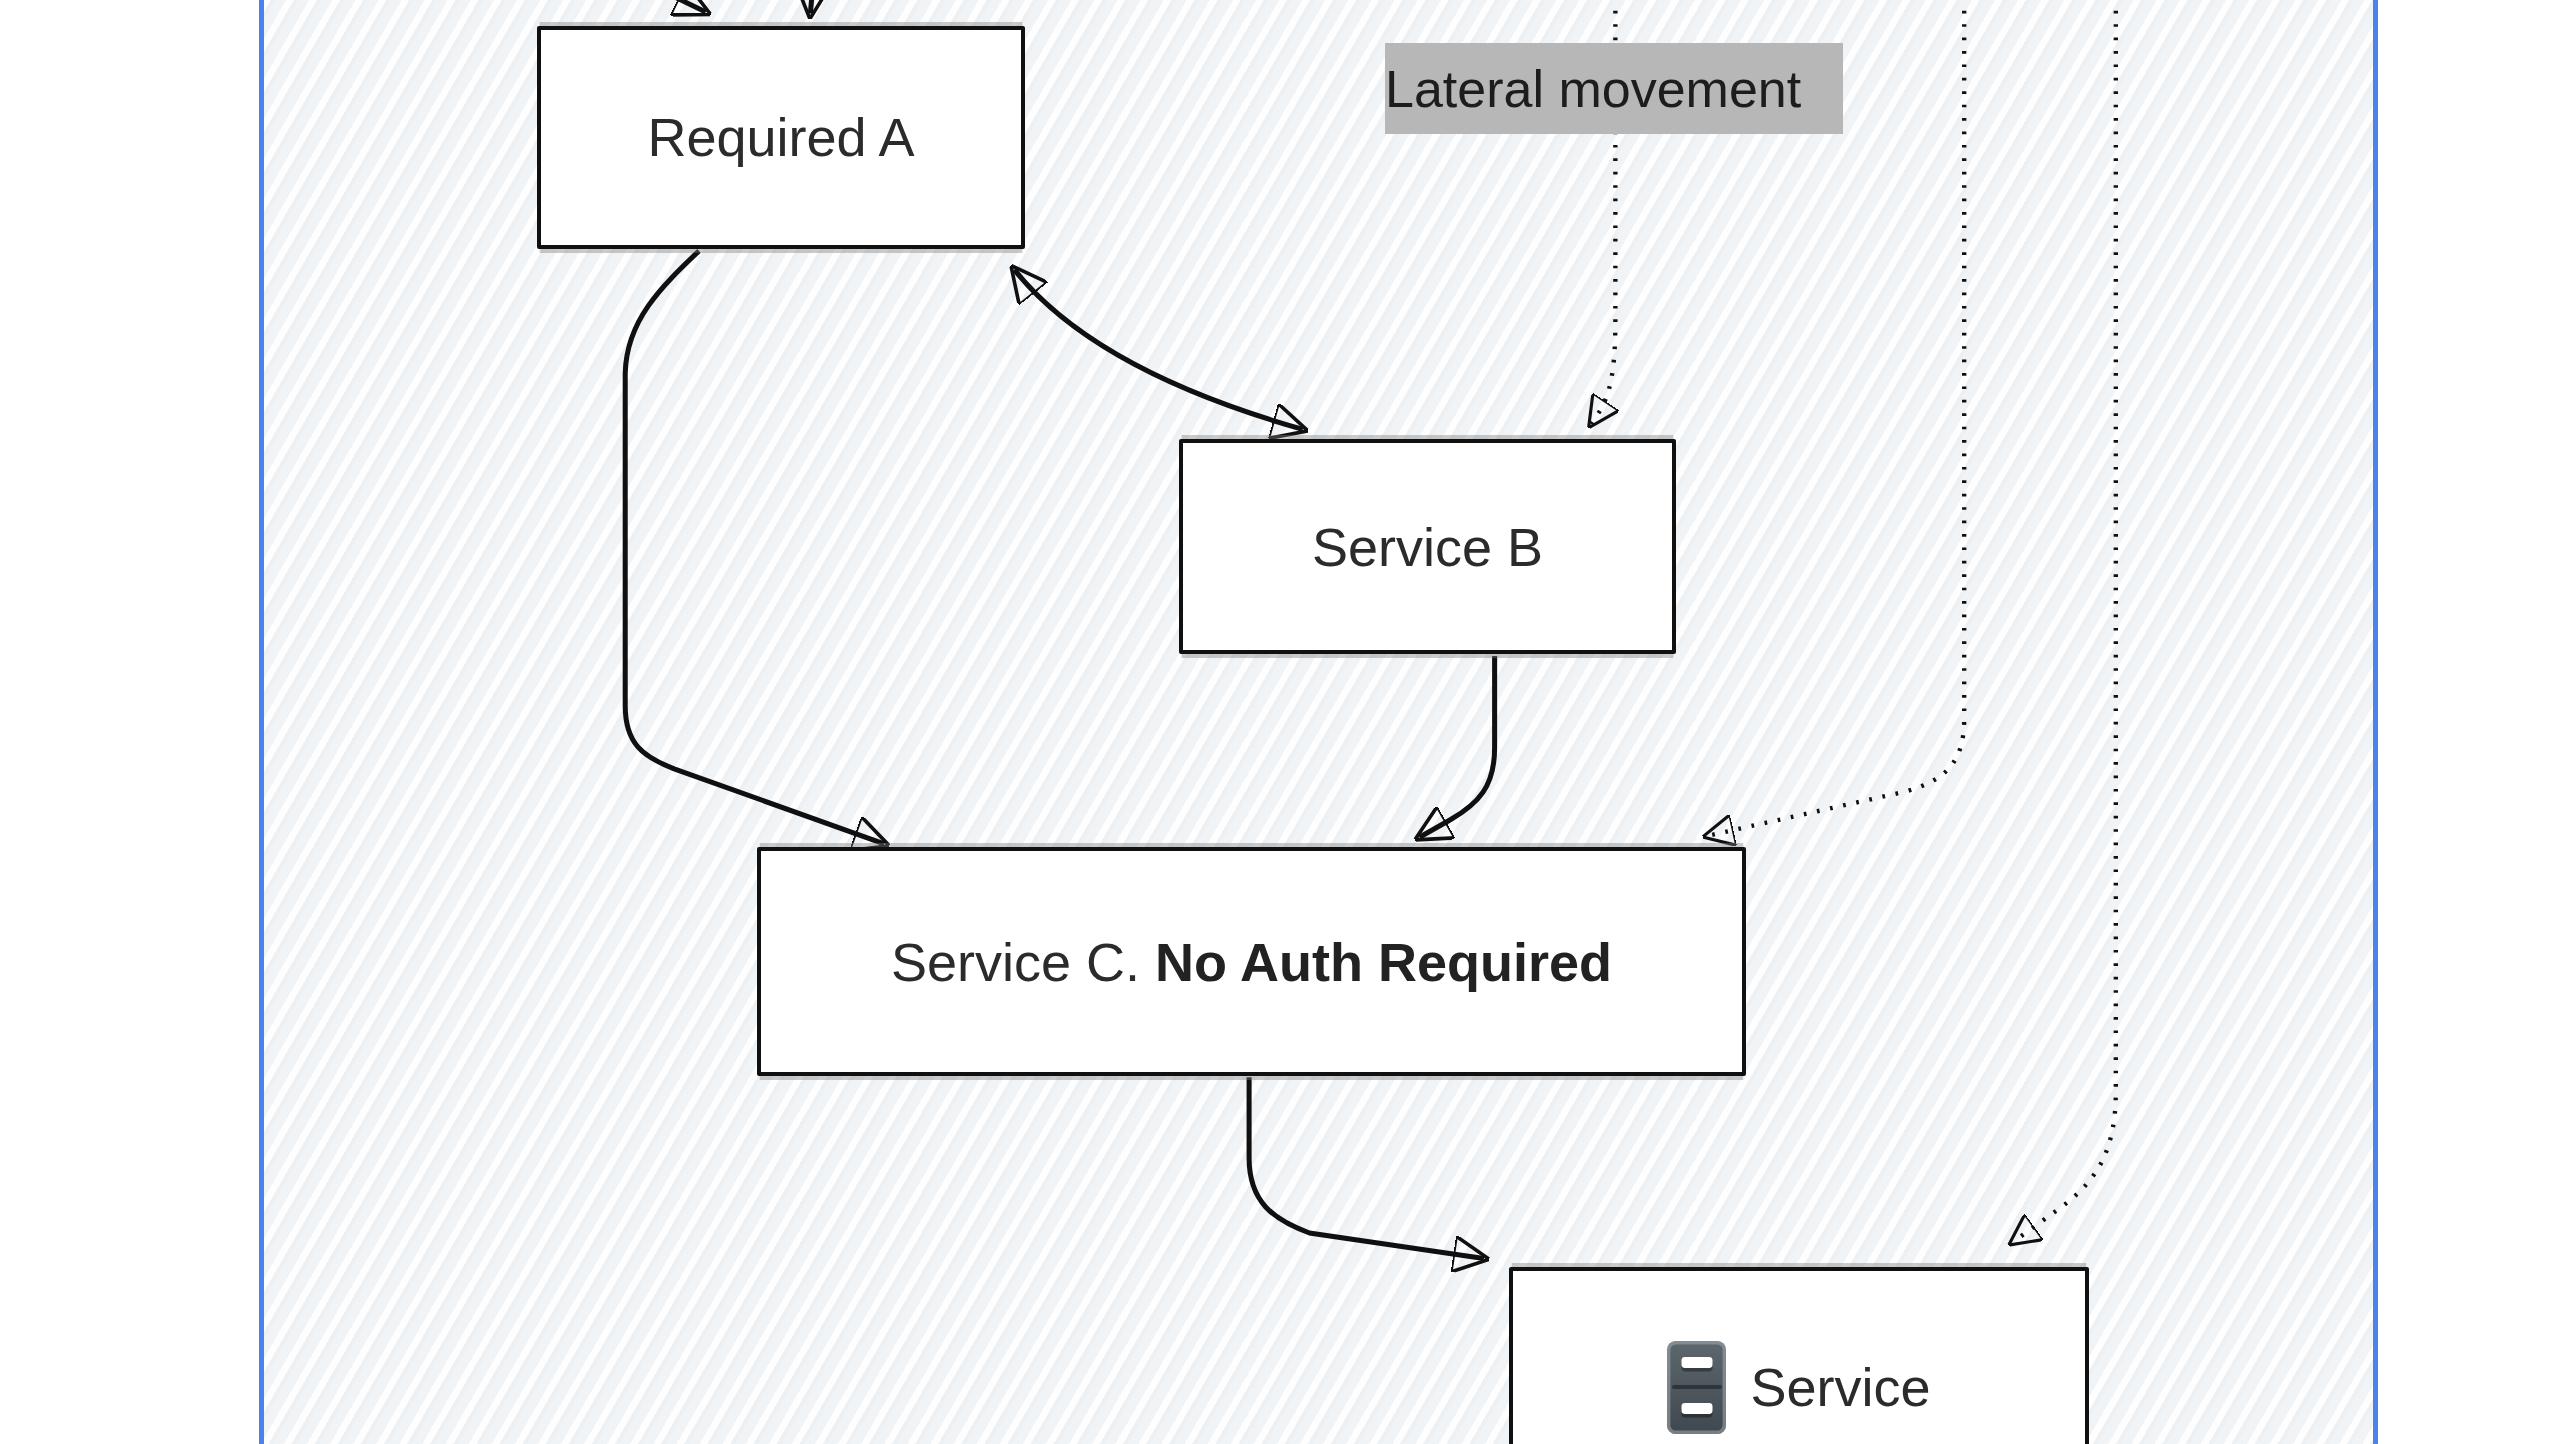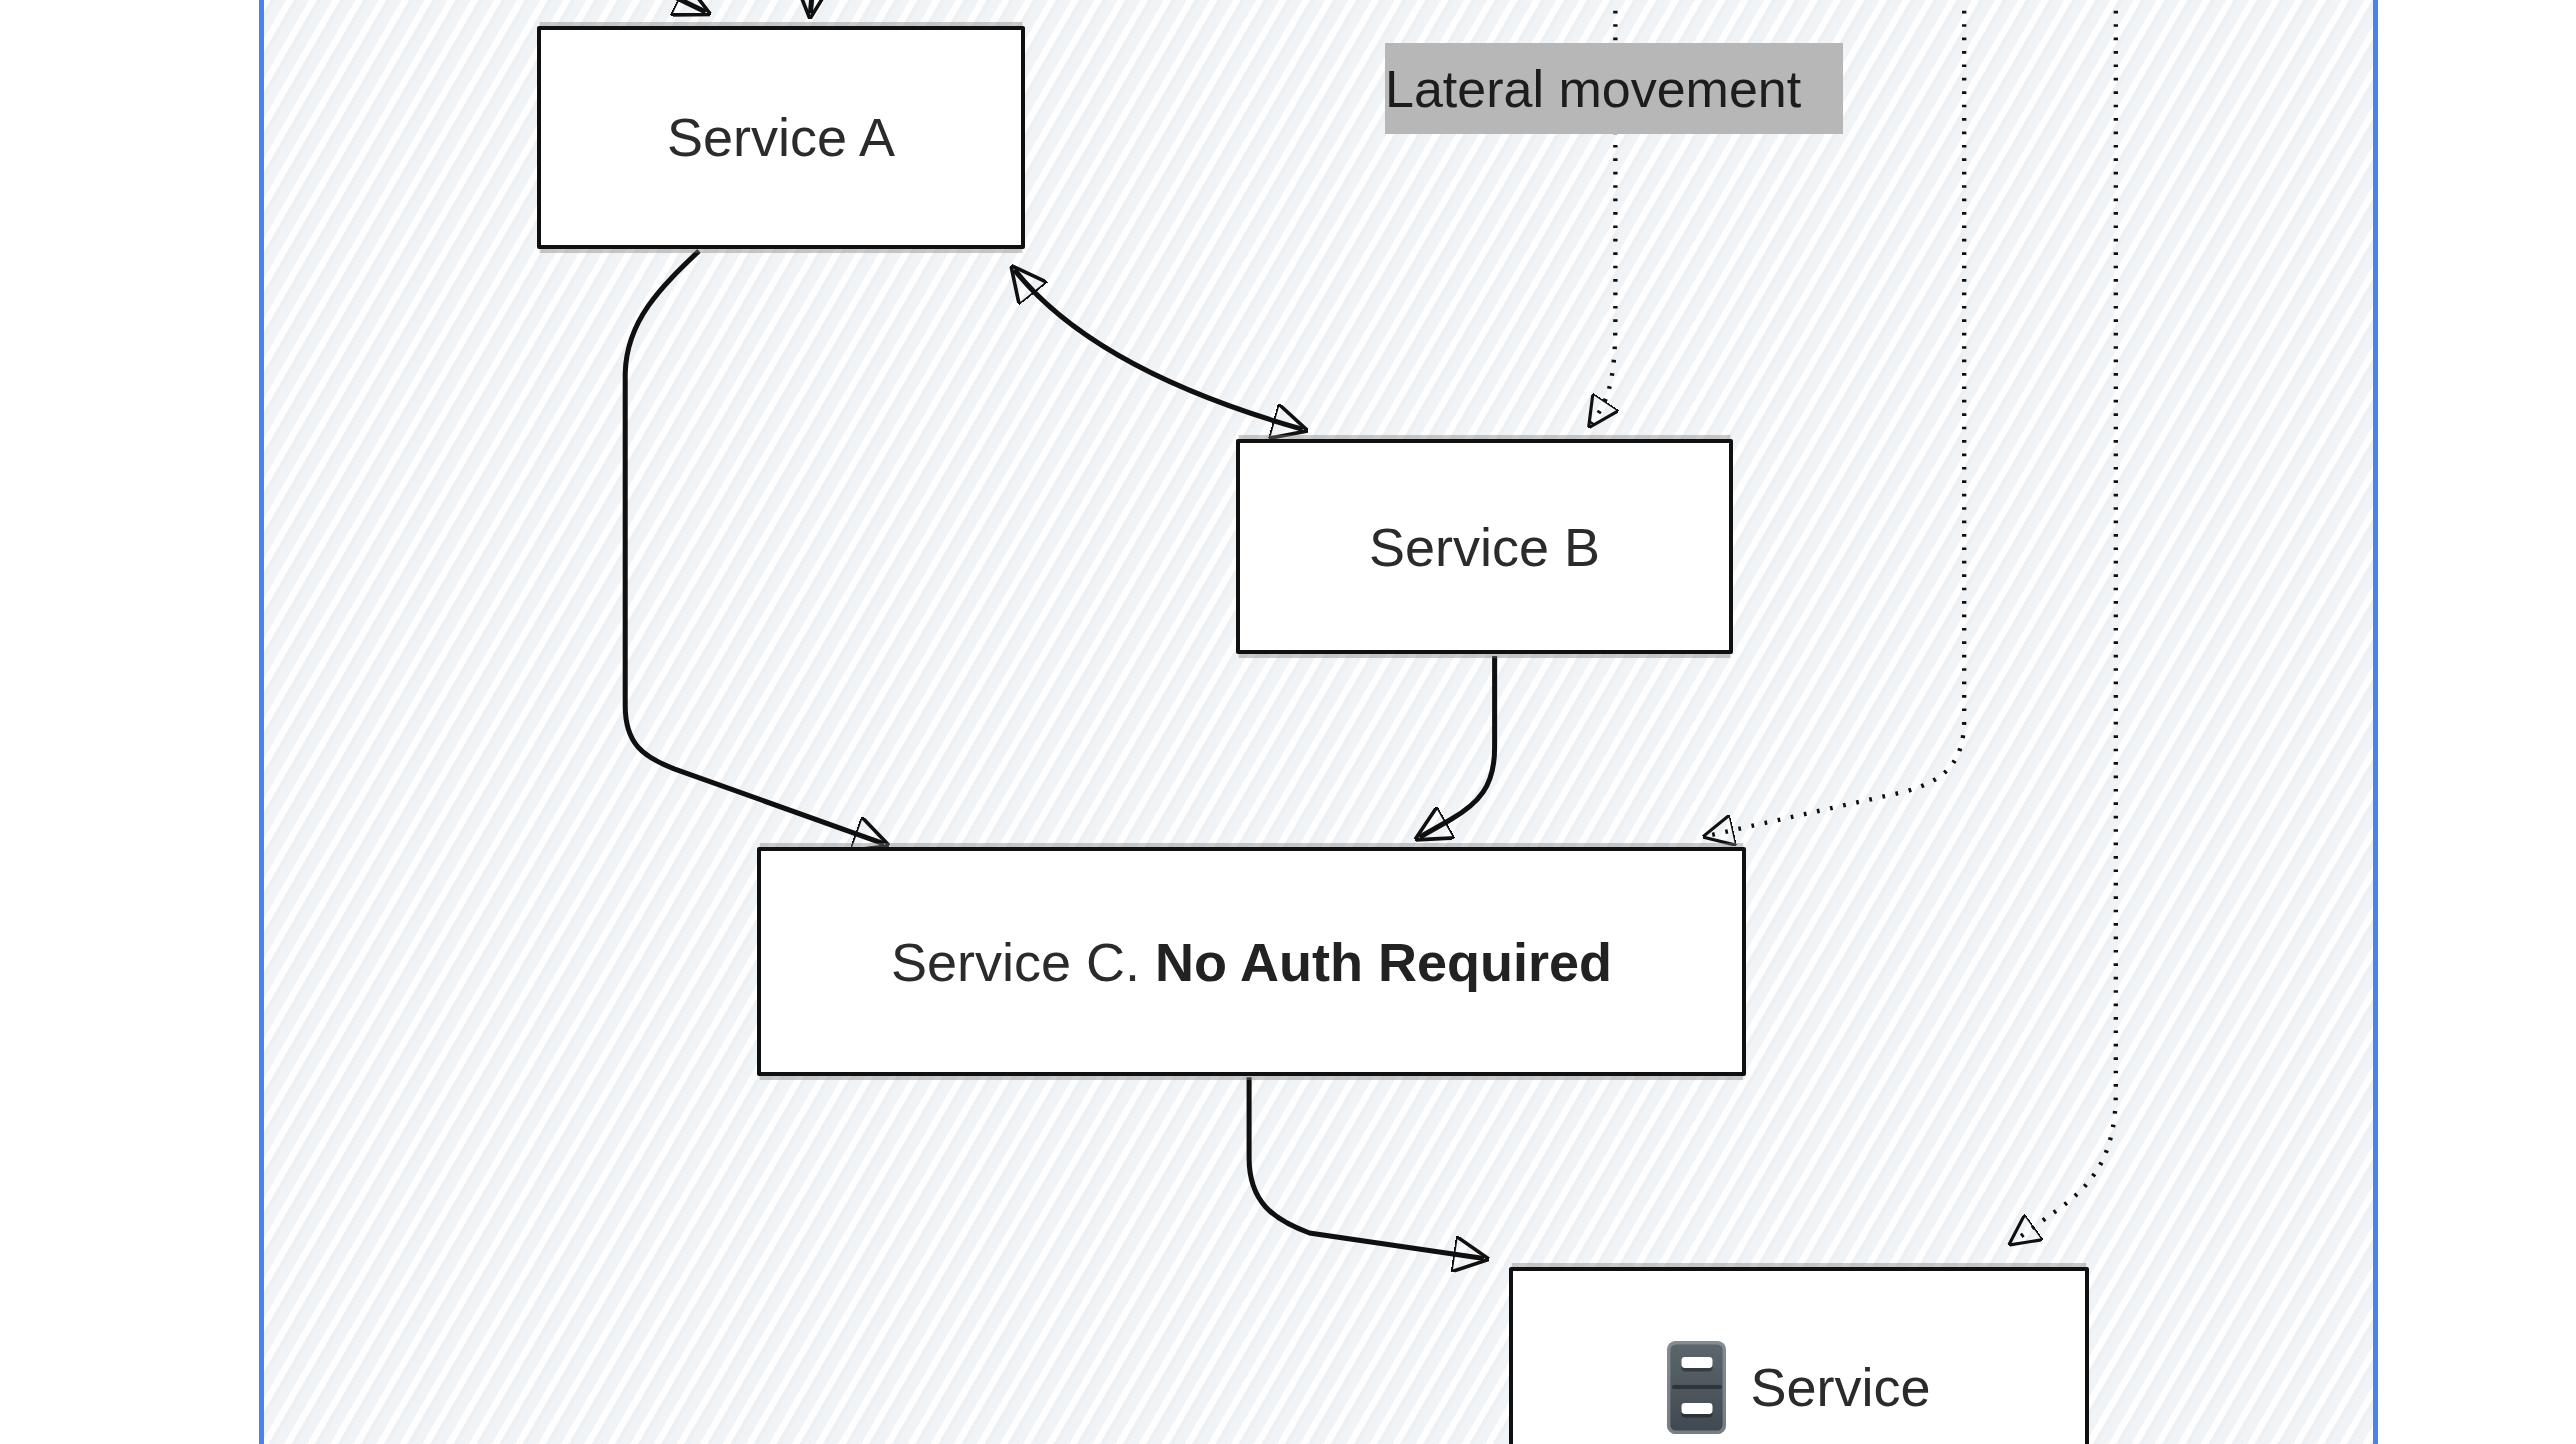--- a/index.html
+++ b/index.html
@@ -43,21 +43,21 @@
     border:4px solid #101010;
     border-radius:2px;
     display:flex;align-items:center;justify-content:center;
     font-size:54px;color:#2b2b2b;
     box-shadow:0 -6.7px 0 -2.7px rgba(125,125,125,0.40),
                0 6.7px 0 -2.7px rgba(125,125,125,0.40);
     white-space:nowrap;
   }
   .node b{font-weight:700;color:#222;}
   #node-service-a{left:537px;top:25.5px;width:480px;height:215px;}
-  #node-service-b{left:1236px;top:439px;width:489px;height:207px;justify-content:center;}
+  #node-service-b{left:1179px;top:439px;width:489px;height:207px;justify-content:center;}
   #node-service-c{left:757px;top:847px;width:981px;height:221px;text-align:right;}
   #node-database{left:1509px;top:1267px;width:572px;height:232px;gap:24px;}
 
   .edge-label{
     position:absolute;z-index:4;
     left:1385px;top:43px;width:458px;height:91px;
     background:#b7b7b7;
     display:flex;align-items:center;justify-content:flex-start;
     font-size:52px;color:#1d1d1d;white-space:nowrap;
   }
@@ -109,21 +109,21 @@
     <path class="solid" d="M 1862 1606 L 1862 1726 C 1862 1792 1898 1818 1952 1838 L 2212 1876" marker-end="url(#ah)"></path>
 
     <path class="dotted" d="M 2408 -24 L 2408 478 C 2408 562 2398 590 2384 614 L 2372 632" marker-end="url(#ah)"></path>
 
     <path class="dotted" d="M 2928 -24 L 2928 1072 C 2928 1140 2896 1164 2840 1180 L 2545 1246" marker-end="url(#ah)"></path>
 
     <path class="dotted" d="M 3154 -24 L 3154 1628 C 3154 1722 3120 1764 3072 1800 L 3000 1852" marker-end="url(#ah)"></path>
   </svg>
 
   <div class="node" id="node-service-a">
-    <span>Service A</span>
+    <span>Required A</span>
   </div>
 
   <div class="node" id="node-service-b">
     <span>Service B</span>
   </div>
 
   <div class="node" id="node-service-c">
     <span><span>Service C. </span><b>No Auth Required</b></span>
   </div>
 

